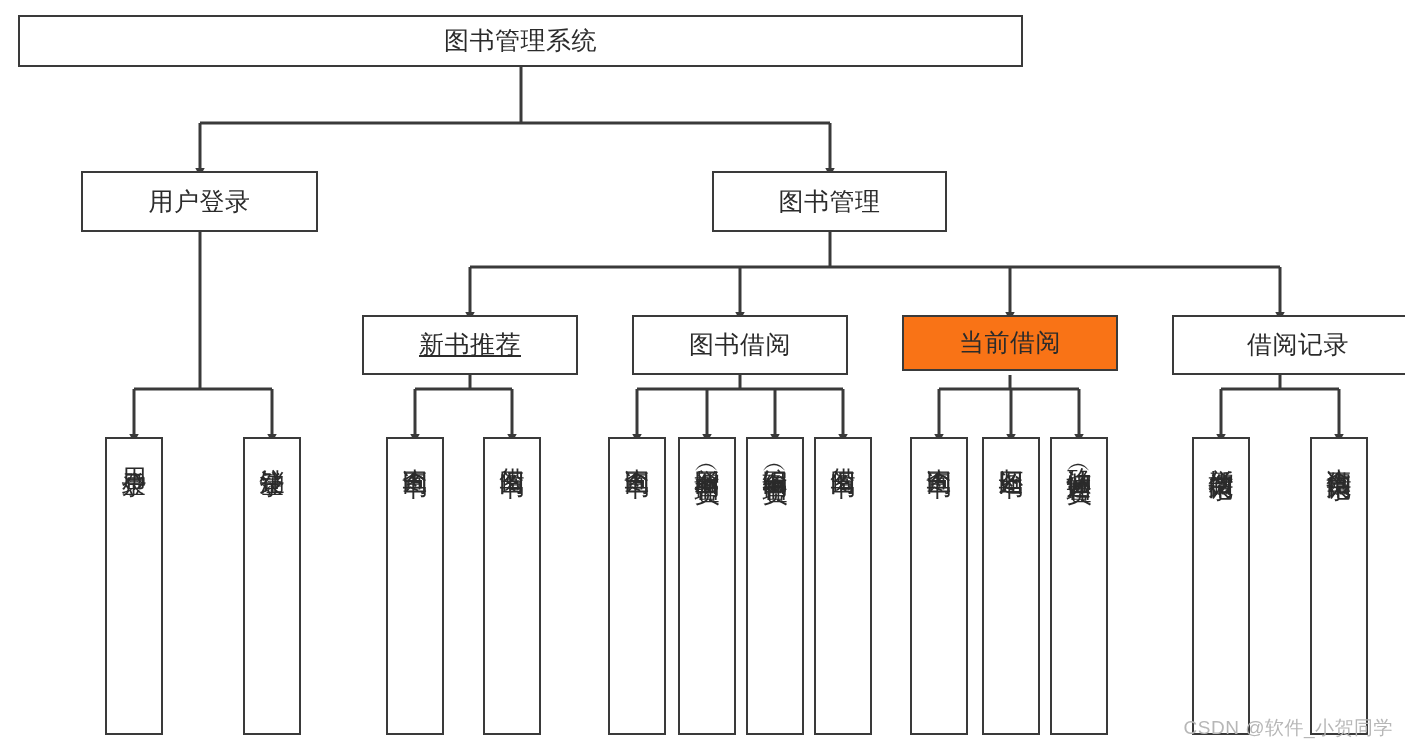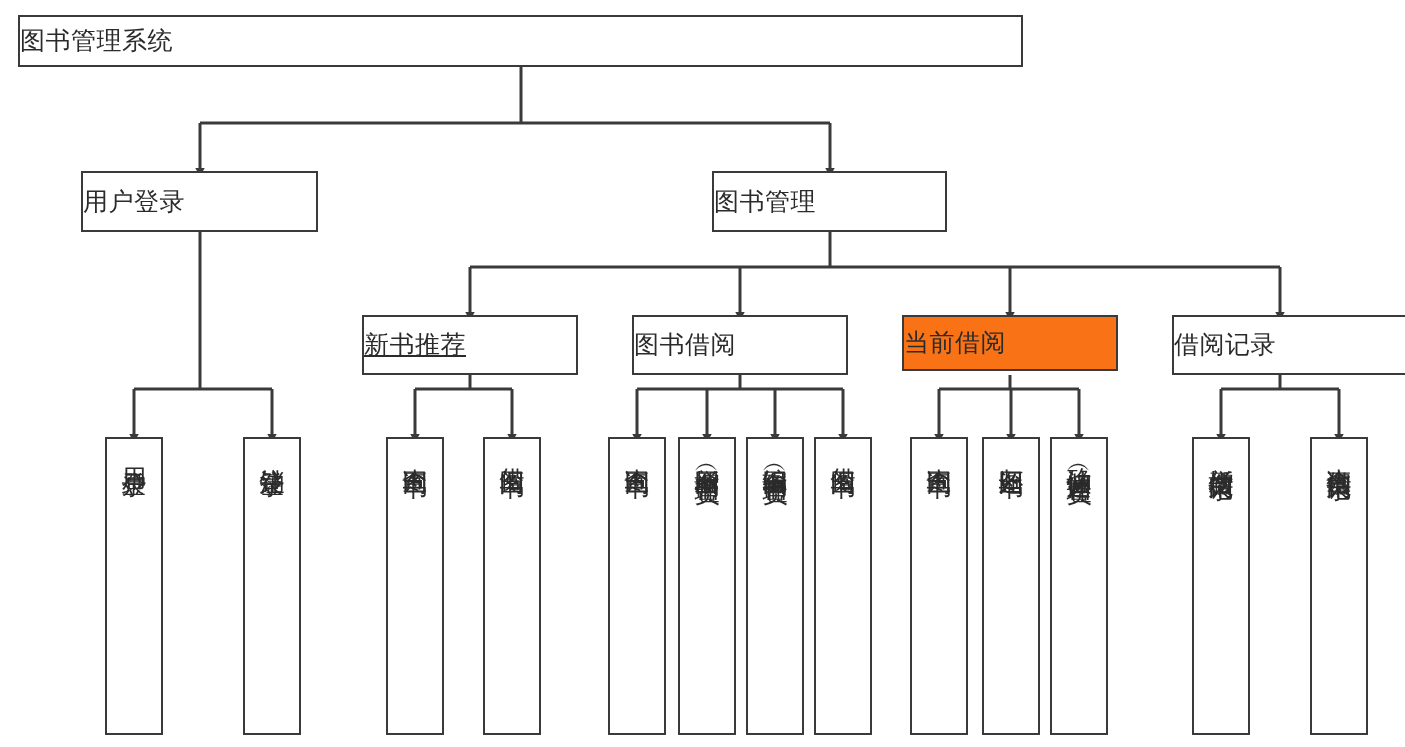--- a/index.html
+++ b/index.html
@@ -26,21 +26,21 @@
     height: 747px;
     pointer-events: none;
   }
   .node {
     position: absolute;
     box-sizing: border-box;
     border: 2.5px solid #3a3a3a;
     background: #ffffff;
     display: flex;
     align-items: center;
-    justify-content: flex-start;
+    justify-content: center;
     color: #2b2b2b;
     z-index: 2;
   }
   .node-label {
     text-align: center;
     line-height: 1.18;
     letter-spacing: 0.5px;
     white-space: nowrap;
   }
   
@@ -179,14 +179,15 @@
         <span class="node-label">确认归还（管理员）</span>
       </div>
       <div class="node vert" id="node-l4-e1" style="left: 1192px; top: 437px; width: 58px; height: 298px; border-color: rgb(58, 58, 58); background: rgb(255, 255, 255); color: rgb(43, 43, 43);">
         <span class="node-label">新增借阅记录</span>
       </div>
       <div class="node vert" id="node-l4-e2" style="left: 1310px; top: 437px; width: 58px; height: 298px; border-color: rgb(58, 58, 58); background: rgb(255, 255, 255); color: rgb(43, 43, 43);">
         <span class="node-label">查询借阅记录</span>
       </div>
     </div>
 
+  <div class="watermark">CSDN @软件_小贺同学</div>
 
 </div>
 
 </body></html>

